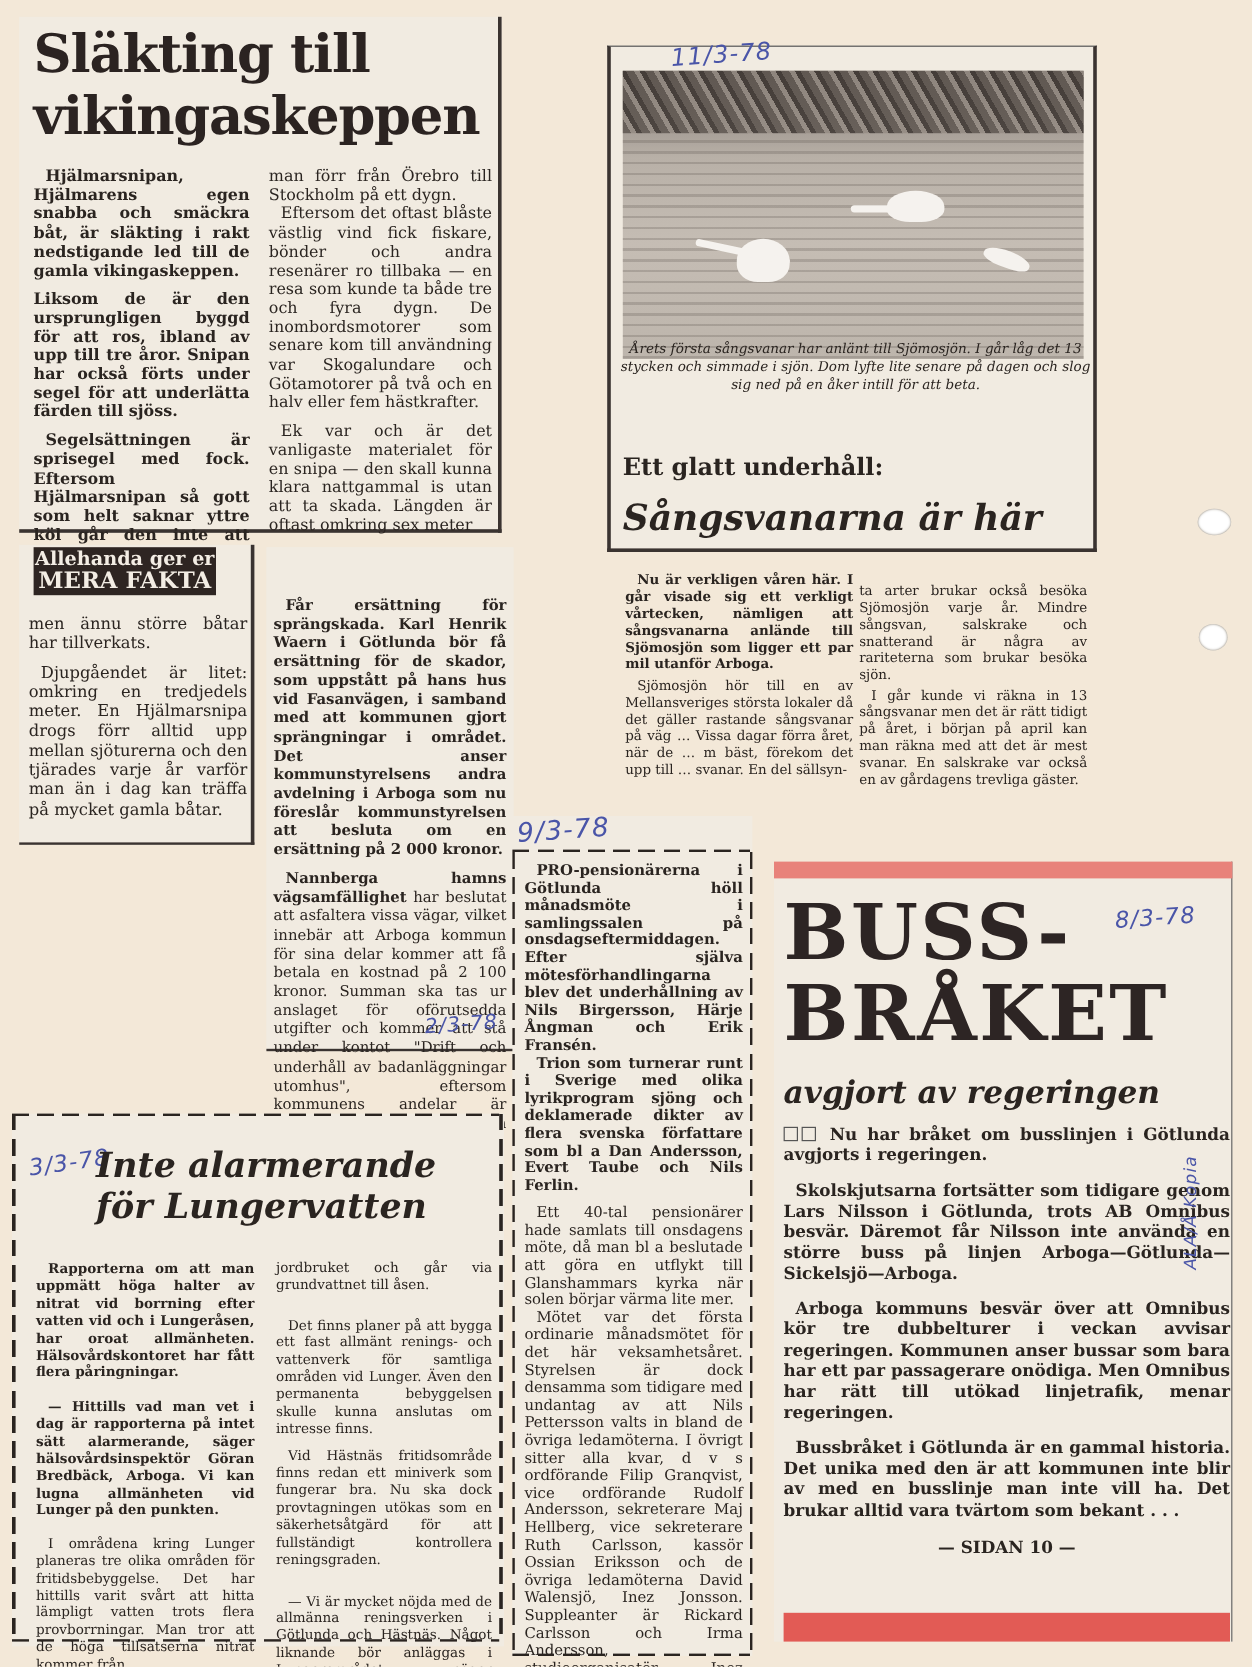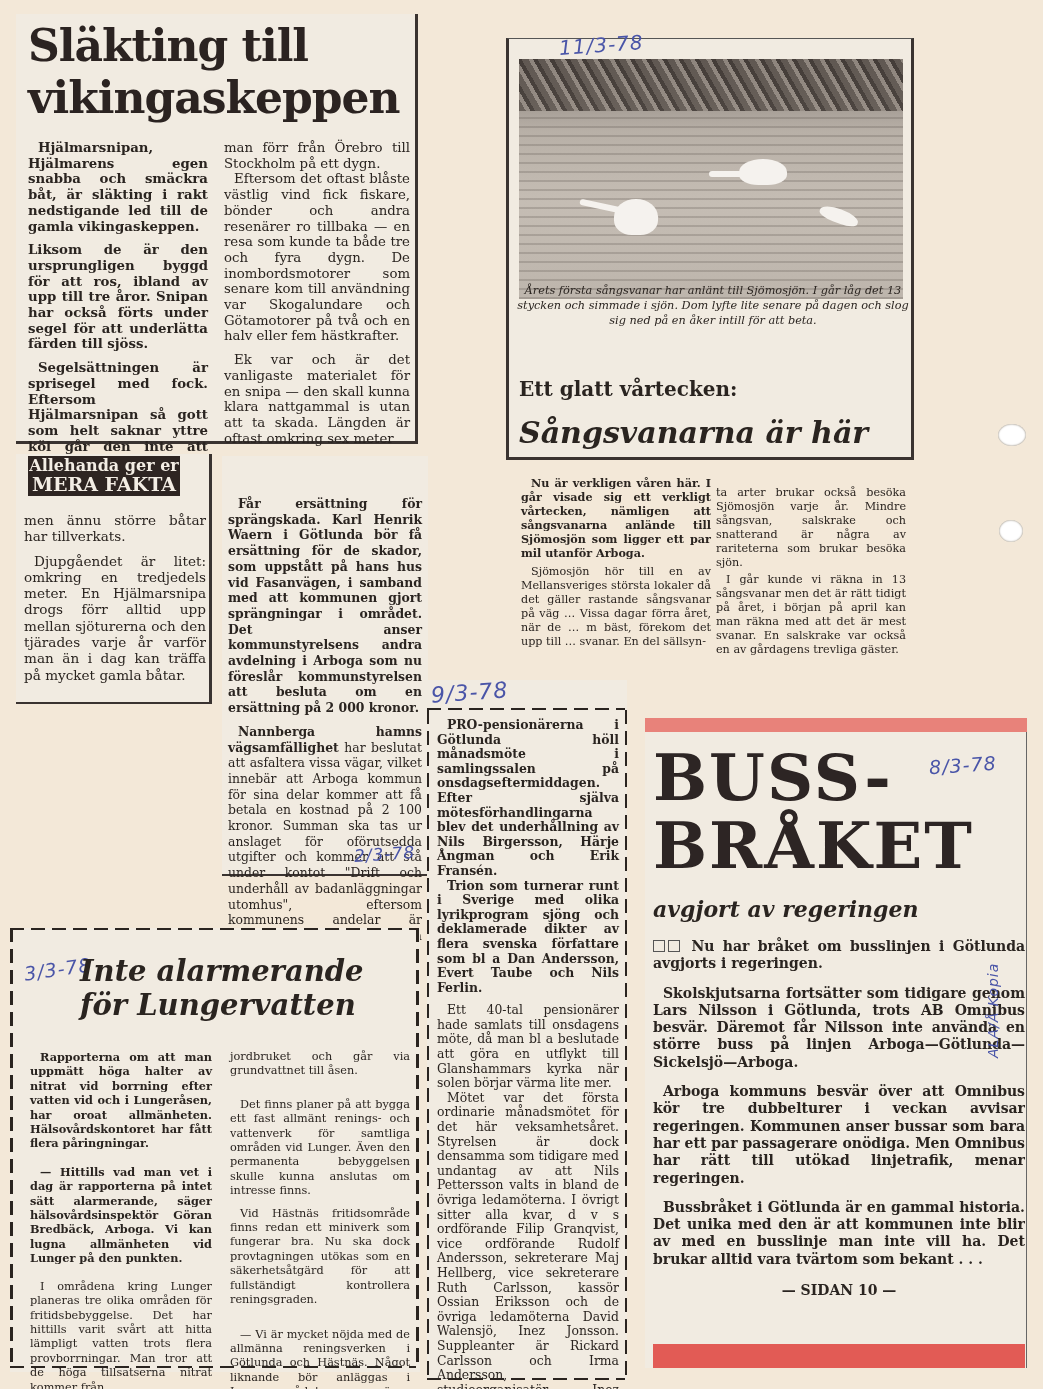--- a/index.html
+++ b/index.html
@@ -106,21 +106,21 @@
   #lunger-col1 { left: 20px; top: 122px; width: 182px; font-size: 11.3px; line-height: 14.4px; }
   #lunger-col2 { left: 220px; top: 122px; width: 180px; font-size: 11.3px; line-height: 14.4px; }
 
   
   #clip-buss { left: 645px; top: 718px; width: 382px; height: 650px; border-right: 1px solid #666; }
   #buss-topbar { position:absolute; left:0; top:0; width:382px; height: 14px; background: #e8827a; }
   #buss-bottombar { position:absolute; left: 8px; top: 626px; width: 372px; height: 24px; background: #e25b55; }
   #buss-title { position:absolute; left: 8px; top: 26px; font-family:"DejaVu Serif", serif; font-weight: 900;
     font-size: 64px; line-height: 68px; letter-spacing: 2px; margin: 0; color: #2d2524; }
   #buss-subtitle { position:absolute; left: 8px; top: 178px; font-family:"DejaVu Serif", serif;
-    font-style: italic; font-weight: 900; font-size: 22px; text-align: center; }
+    font-style: italic; font-weight: 900; font-size: 26px; text-align: center; }
   #buss-body { left: 8px; top: 220px; width: 372px; font-size: 14px; line-height: 17.3px; font-weight: bold; }
   #buss-body p + p { margin-top: 12px; }
   #buss-sidan { text-align: center; text-indent: 0 !important; }
   .box-icon { display:inline-block; width: 10px; height: 10px; border: 1px solid #555; margin-right: 3px; vertical-align: -1px; }
 </style>
 </head>
 <body>
 
 <div class="hole" style="left:998px; top:424px;"></div>
 <div class="hole" style="left:999px; top:520px; width:24px; height:22px;"></div>
@@ -166,21 +166,21 @@
   <div id="swan-photo">
     <div class="shore"></div>
     <div class="ripples"></div>
     <div class="swan-bird" style="left:220px; top:100px; width:48px; height:26px;"></div>
     <div class="swan-bird" style="left:190px; top:112px; width:60px; height:6px; border-radius:3px;"></div>
     <div class="swan-bird" style="left:95px; top:140px; width:44px; height:36px;"></div>
     <div class="swan-bird" style="left:60px; top:148px; width:80px; height:6px; border-radius:3px; transform:rotate(12deg);"></div>
     <div class="swan-bird" style="left:300px; top:150px; width:40px; height:14px; transform:rotate(20deg);"></div>
   </div>
   <div id="swan-caption">Årets första sångsvanar har anlänt till Sjömosjön. I går låg det 13 stycken och simmade i sjön. Dom lyfte lite senare på dagen och slog sig ned på en åker intill för att beta.</div>
-  <div id="swan-kicker">Ett glatt vårtecken:</div>
+  <div id="swan-kicker">Ett glatt underhåll:</div>
   <div id="swan-headline">Sångsvanarna är här</div>
   <div class="hand" style="left:50px; top:-6px; font-size:20px;">11/3-78</div>
 </div>
 <div class="txt" id="swan-col1">
   <p class="bold">Nu är verkligen våren här. I går visade sig ett verkligt vårtecken, nämligen att sångsvanarna anlände till Sjömosjön som ligger ett par mil utanför Arboga.</p>
   <p style="margin-top:4px">Sjömosjön hör till en av Mellansveriges största lokaler då det gäller rastande sångsvanar på väg … Vissa dagar förra året, när de … m bäst, förekom det upp till … svanar. En del sällsyn-</p>
 </div>
 <div class="txt" id="swan-col2">
   <p style="text-indent:0">ta arter brukar också besöka Sjömosjön varje år. Mindre sångsvan, salskrake och snatterand är några av rariteterna som brukar besöka sjön.</p>
   <p style="margin-top:2px">I går kunde vi räkna in 13 sångsvanar men det är rätt tidigt på året, i början på april kan man räkna med att det är mest svanar. En salskrake var också en av gårdagens trevliga gäster.</p>

